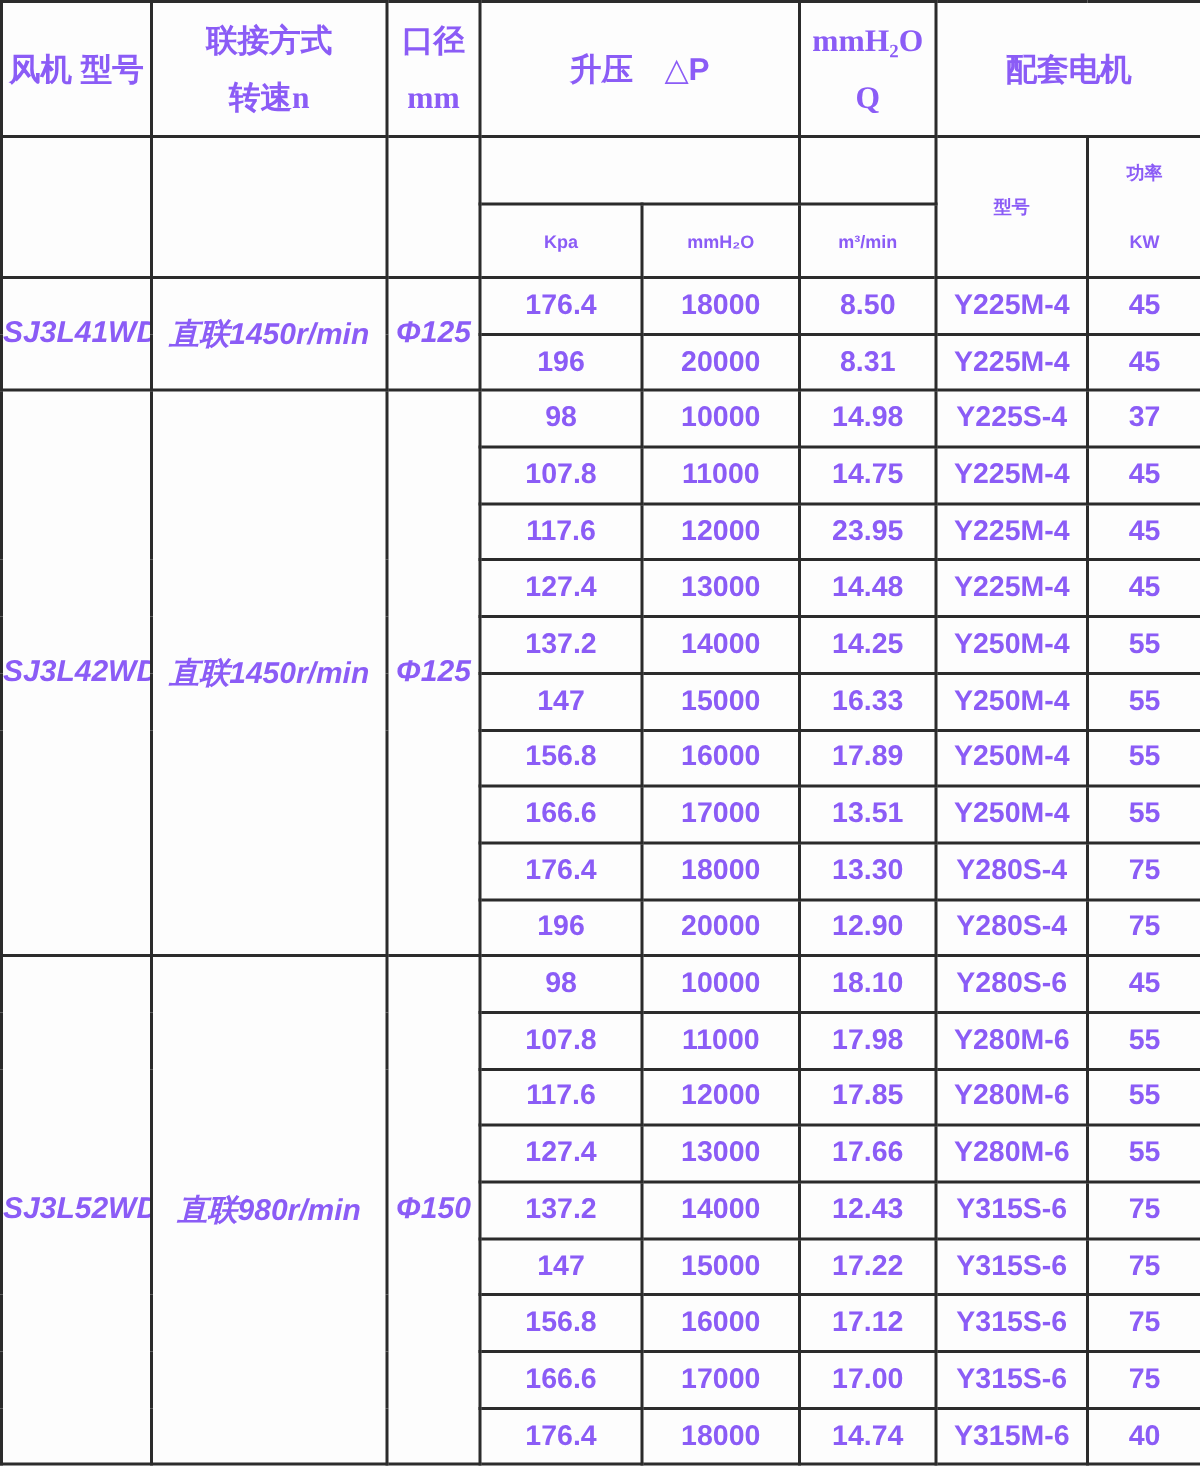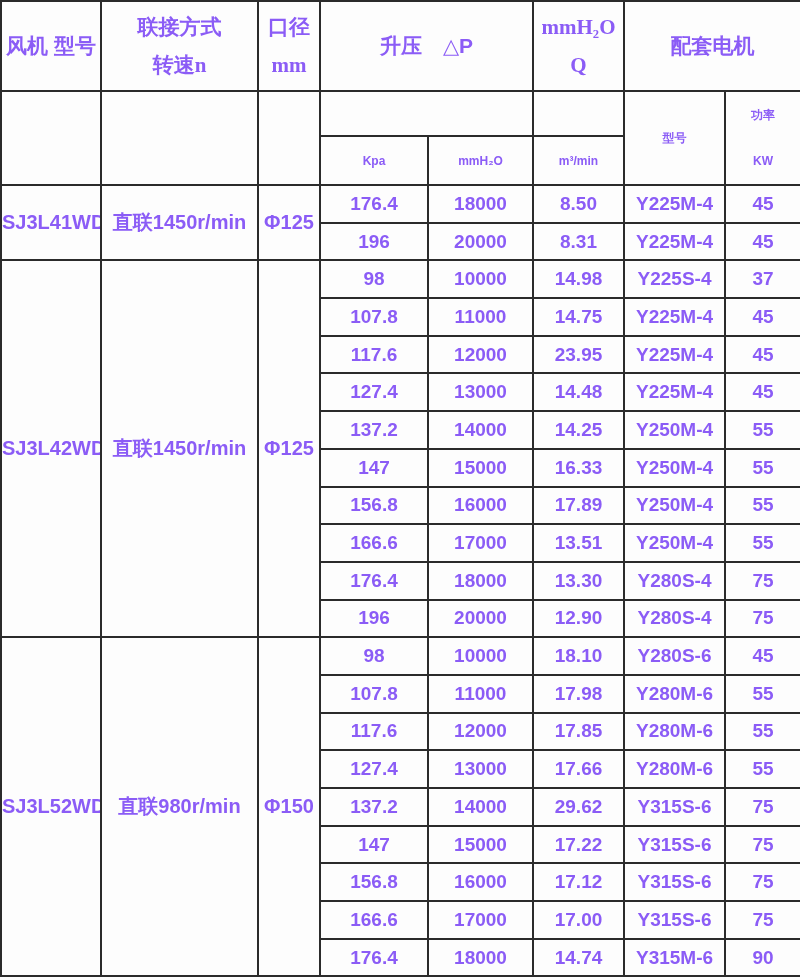--- a/index.html
+++ b/index.html
@@ -27,21 +27,21 @@
     overflow: hidden;
     white-space: nowrap;
   }
   thead th { font-size: 21px; }
   thead th.sub { font-size: 12px; }
   tr.hr1 { height: 90px; }
   tr.hr2 { height: 44px; }
   tr.hr3 { height: 47px; }
   tr.dr { height: 37.7px; }
   tbody td { font-size: 19px; }
-  tbody td.gc { font-size: 20px; }
+  tbody td.gc { font-size: 20px; font-style: italic; }
   .two div { line-height: 38px; font-family: Liberation Serif, serif; }
   .two-b div { line-height: 46px; }
 </style>
 </head>
 <body>
 
 <div class="page">
   <table class="spec">
     <colgroup>
       <col style="width:100px">
@@ -207,21 +207,21 @@
         <tr class="dr">
           <td>127.4</td>
           <td>13000</td>
           <td>17.66</td>
           <td>Y280M-6</td>
           <td>55</td>
         </tr>
         <tr class="dr">
           <td>137.2</td>
           <td>14000</td>
-          <td>29.62</td>
+          <td>12.43</td>
           <td>Y315S-6</td>
           <td>75</td>
         </tr>
         <tr class="dr">
           <td>147</td>
           <td>15000</td>
           <td>17.22</td>
           <td>Y315S-6</td>
           <td>75</td>
         </tr>
@@ -237,17 +237,17 @@
           <td>17000</td>
           <td>17.00</td>
           <td>Y315S-6</td>
           <td>75</td>
         </tr>
         <tr class="dr">
           <td>176.4</td>
           <td>18000</td>
           <td>14.74</td>
           <td>Y315M-6</td>
-          <td>90</td>
+          <td>40</td>
         </tr>
       </tbody>
   </table>
 </div>
 
 </body></html>

